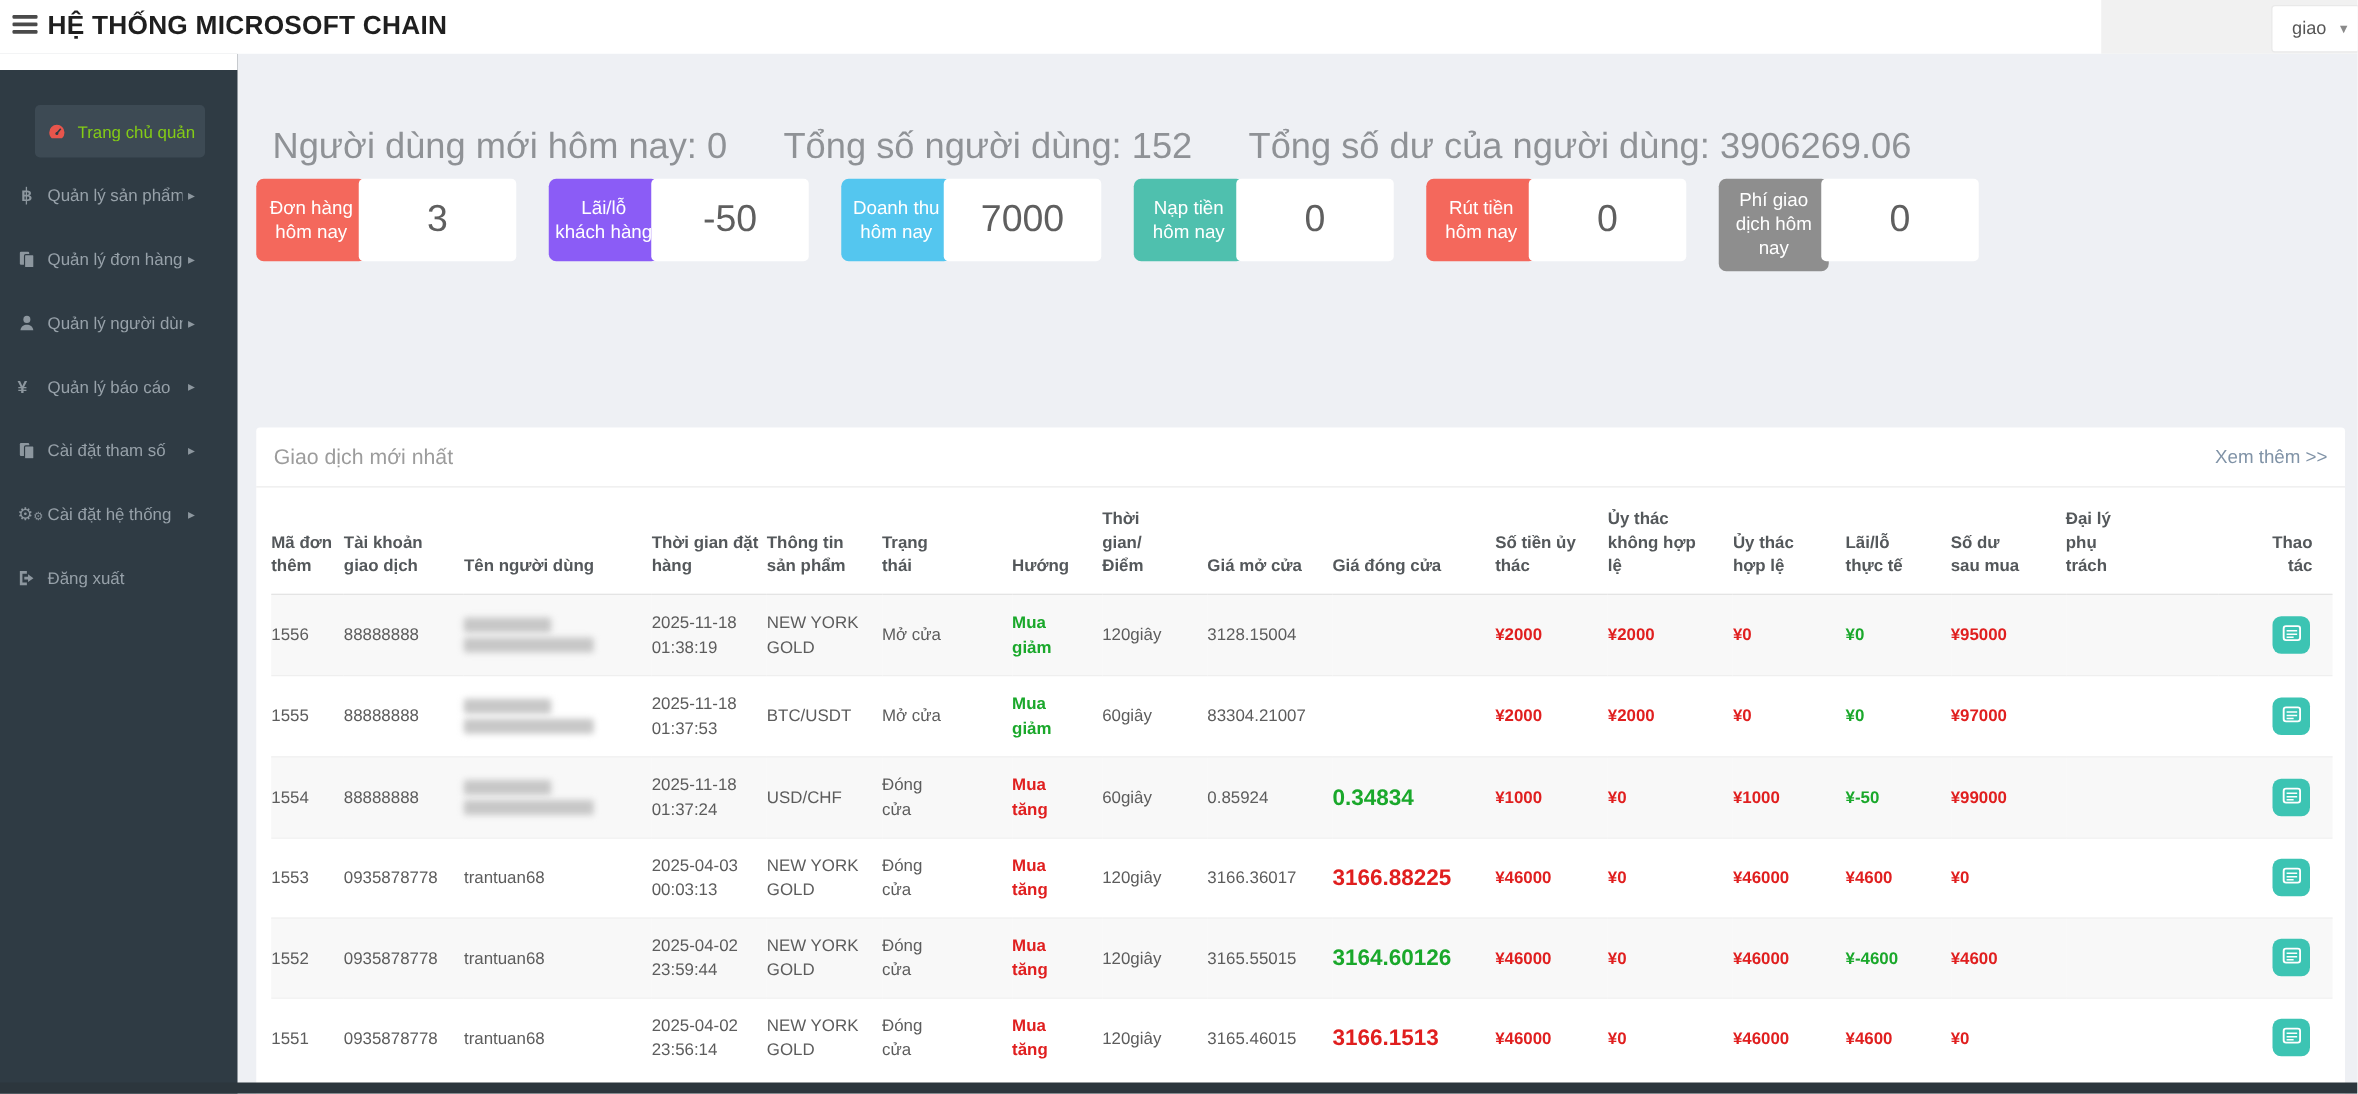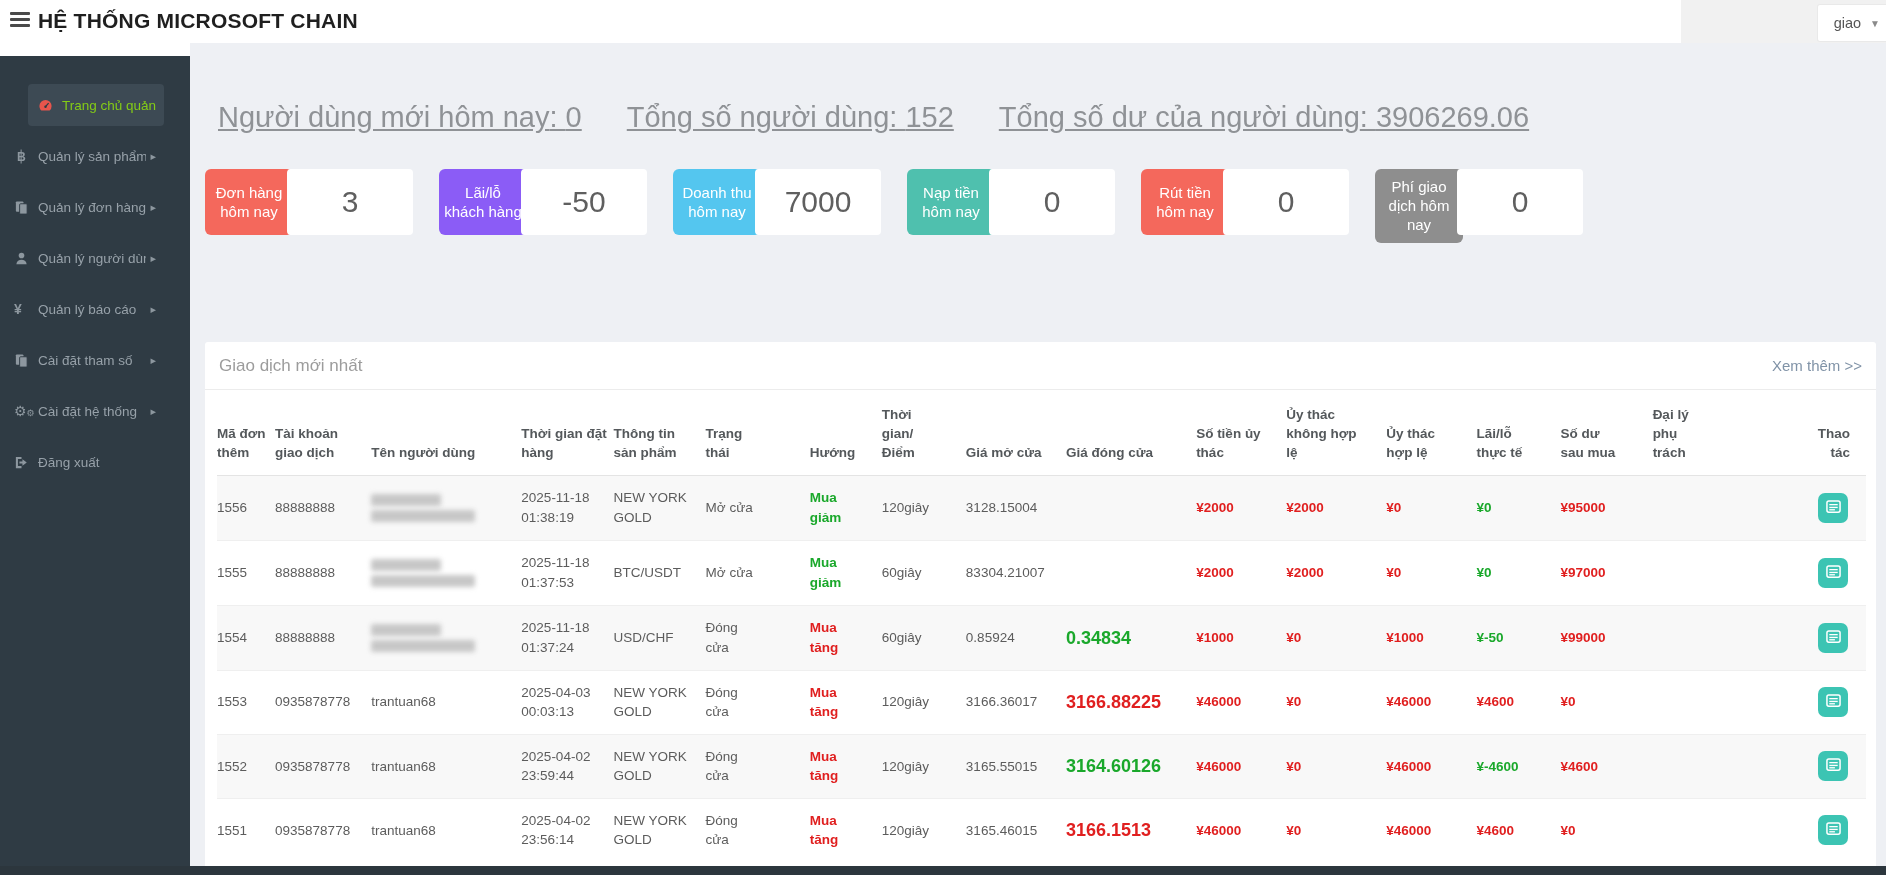--- a/index.html
+++ b/index.html
@@ -22,23 +22,23 @@
   .nav-item.active { background:#3d4a54; color:#84cc16;margin-left:28px; }
   .nav-item.active .nav-icon { color:#e8554c; }
   .nav-icon { width:24px; display:inline-flex; align-items:center; color:#8d979f; flex:none; }
   .nav-icon .glyph { font-size:14px; font-weight:bold; }
   .nav-label { overflow:hidden; }
   .nav-arrow { margin-left:auto; font-size:11px; color:#8d979f; padding-left:4px; }
 
   
   .main { position:absolute; left:190px; top:43px; right:0; bottom:0; background:#eef0f4; }
 
-  .stats { position:absolute; left:28px; top:58px; display:flex; gap:45px; font-size:29px; color:#8f9296; white-space:nowrap;text-decoration:underline; }
-
-  .cards { position:absolute; left:15px; top:126px; display:flex; gap:26px; align-items:flex-start; }
+  .stats { position:absolute; left:28px; top:58px; display:flex; gap:45px; font-size:29px; color:#8f9296; white-space:nowrap; }
+
+  .cards { position:absolute; left:15px; top:100px; display:flex; gap:26px; align-items:flex-start; }
   .card { display:flex; align-items:flex-start; }
   .card-label { width:88px; min-height:66px; padding:8px 5px; border-radius:6px; color:#fff; font-size:15px; line-height:1.28; text-align:center; display:flex; align-items:center; justify-content:center; }
   .card-value { width:126px; height:66px; margin-left:-6px; background:#fff; border-radius:4px; display:flex; align-items:center; justify-content:center; font-size:30px; color:#5f5f5f; position:relative; z-index:1; }
 
   
   .panel { position:absolute; left:15px; right:10px; top:299px; bottom:0; background:#fff; border-radius:3px 3px 0 0; }
   .panel-head { height:48px; display:flex; align-items:center; justify-content:space-between; padding:0 14px; border-bottom:1px solid #ececec; }
   .panel-title { font-size:17px; color:#9c9c9c; }
   .more-link { font-size:15px; color:#8093a7; cursor:pointer; }
 

